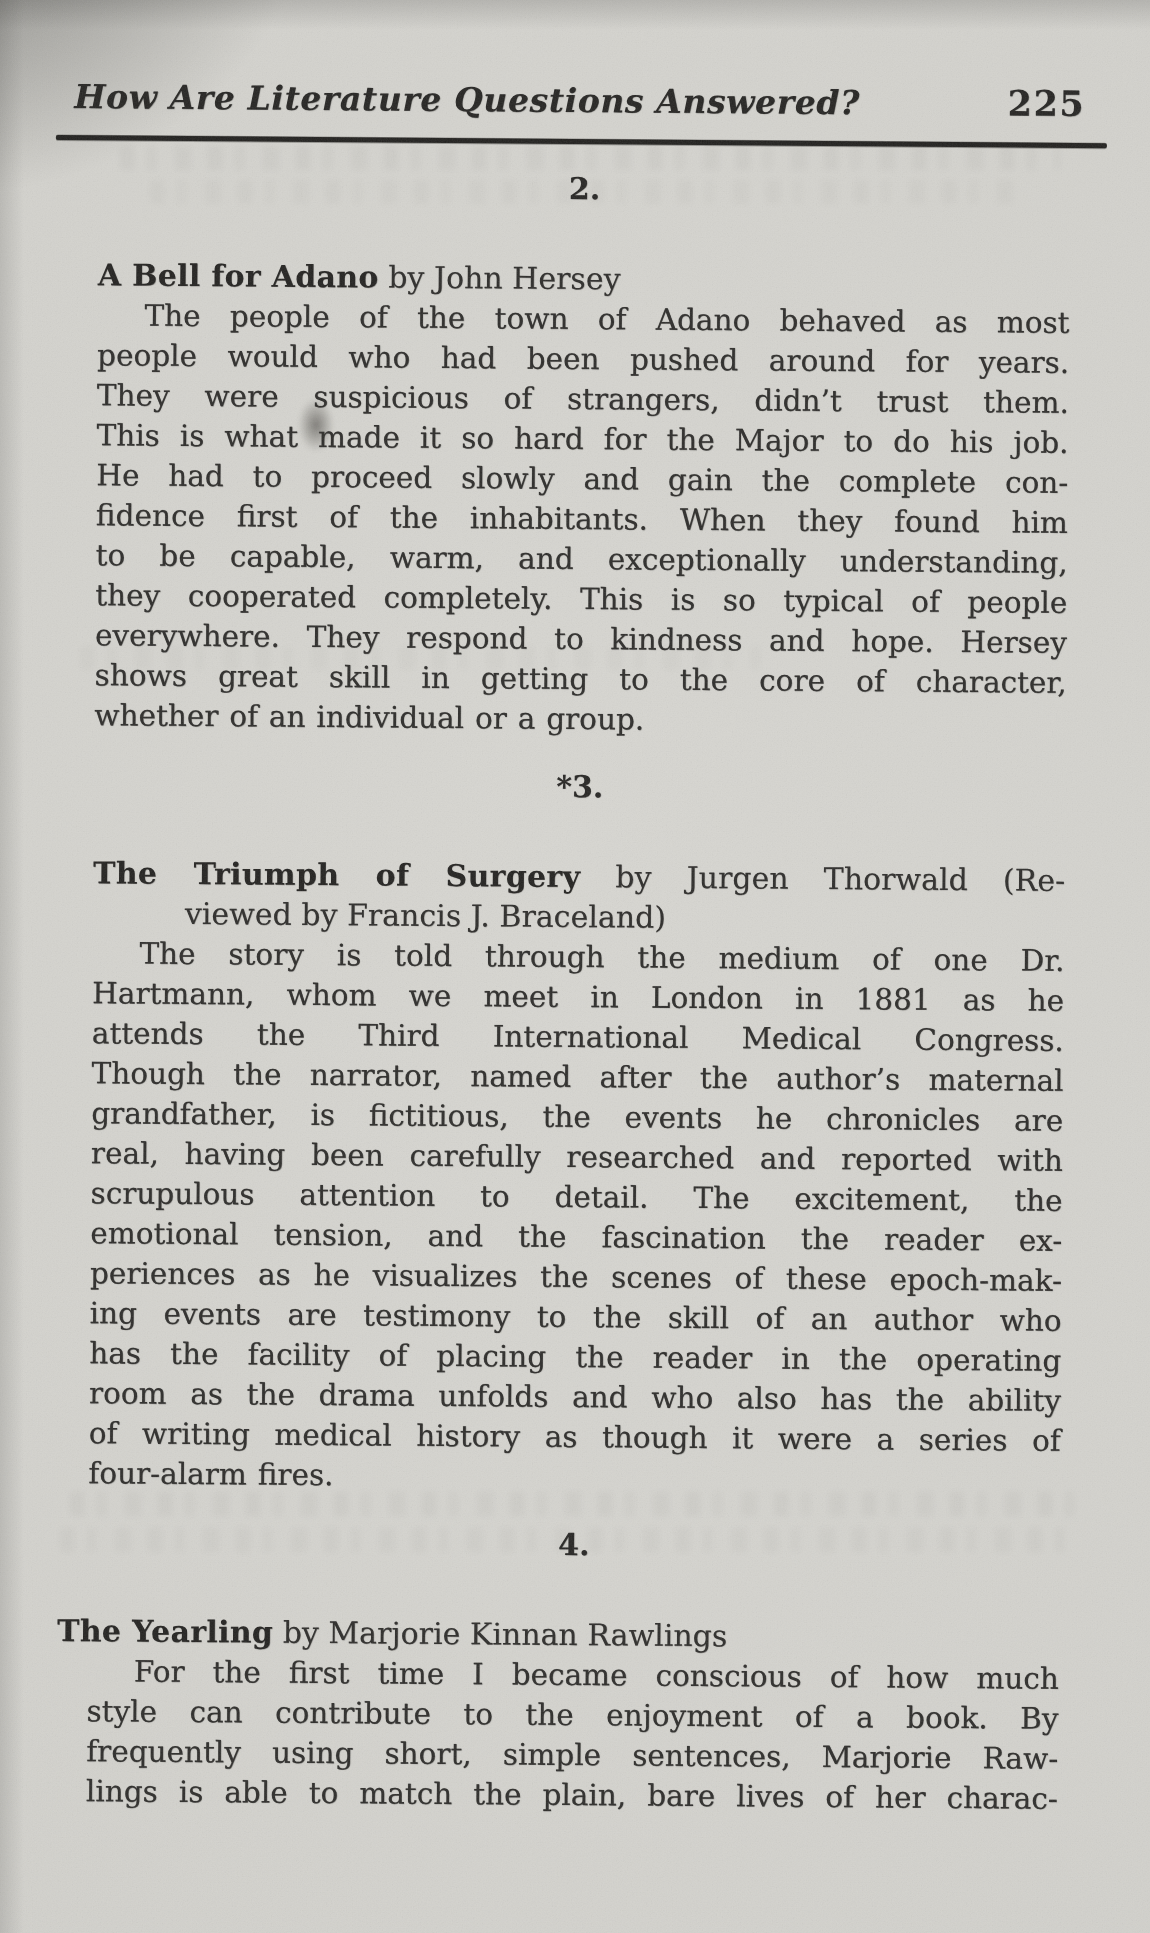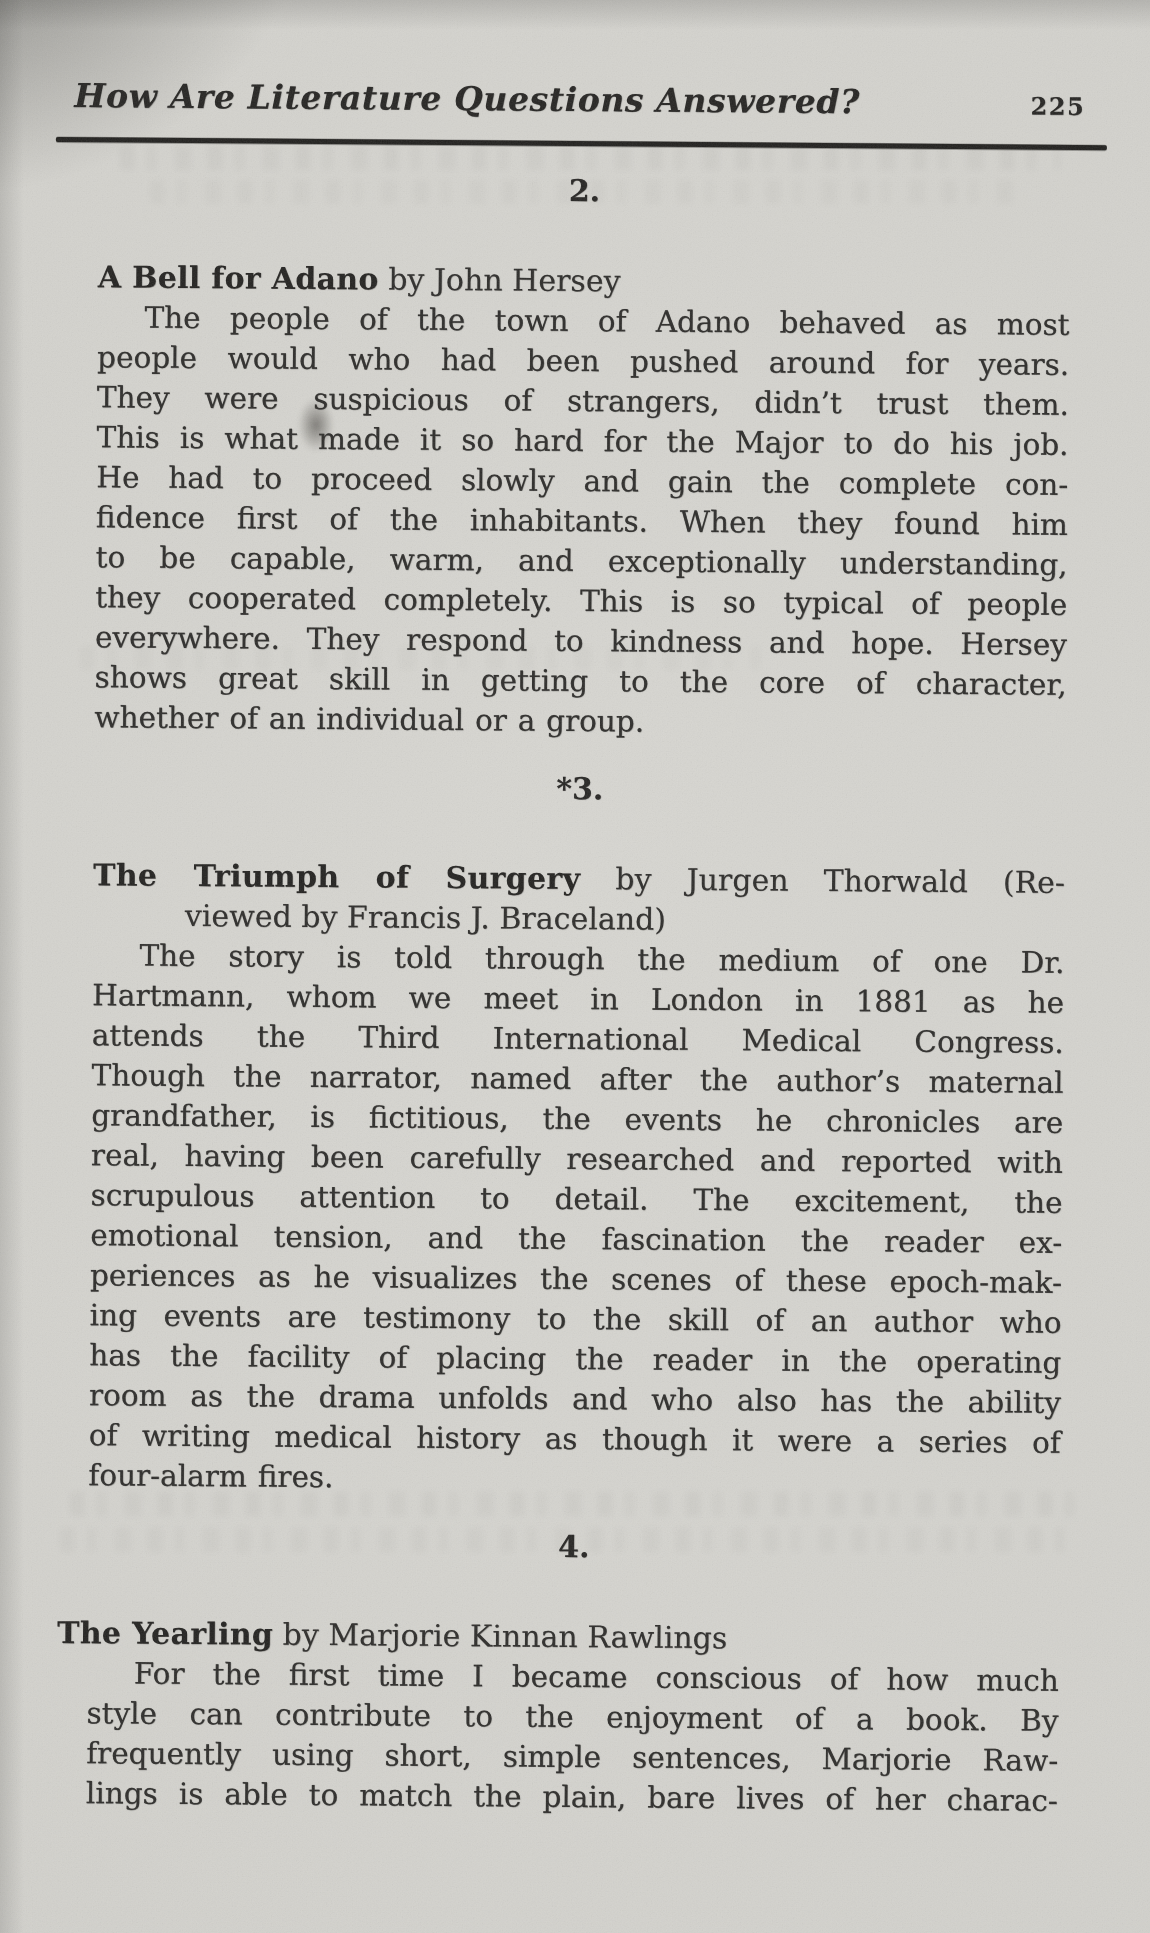--- a/index.html
+++ b/index.html
@@ -24,21 +24,21 @@
     z-index:2;
   }
   .running-head {
     display:flex; justify-content:space-between; align-items:baseline;
     margin-left:-25px; margin-right:-14px;
     font-style:italic; font-weight:700; font-size:33px; line-height:44px;
     letter-spacing:.6px; color:#262523;
     text-shadow:.4px .4px .8px rgba(38,37,35,.5);
   }
   .page-num {
-    font-style:normal; font-weight:700; font-size:24px; letter-spacing:1.5px;
+    font-style:normal; font-weight:700; font-size:35px; letter-spacing:1.5px;
   }
   .rule {
     height:5px; background:#22211f; margin:16px -36px 0 -43px;
     border-radius:2px;
     box-shadow:0 1px 0 rgba(34,33,31,.35), 0 -0.5px 0 rgba(34,33,31,.4);
   }
   .section-number {
     text-align:center; font-weight:700; font-size:30px; line-height:40px;
     margin-top:28px; color:#272624;
     text-shadow:.4px .4px .7px rgba(39,38,36,.5);

